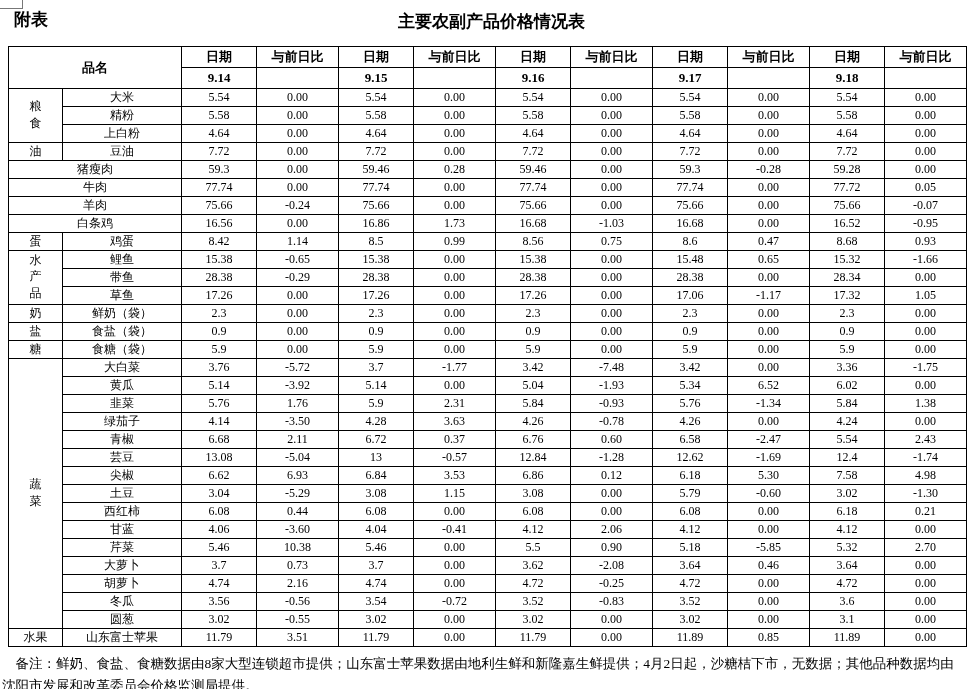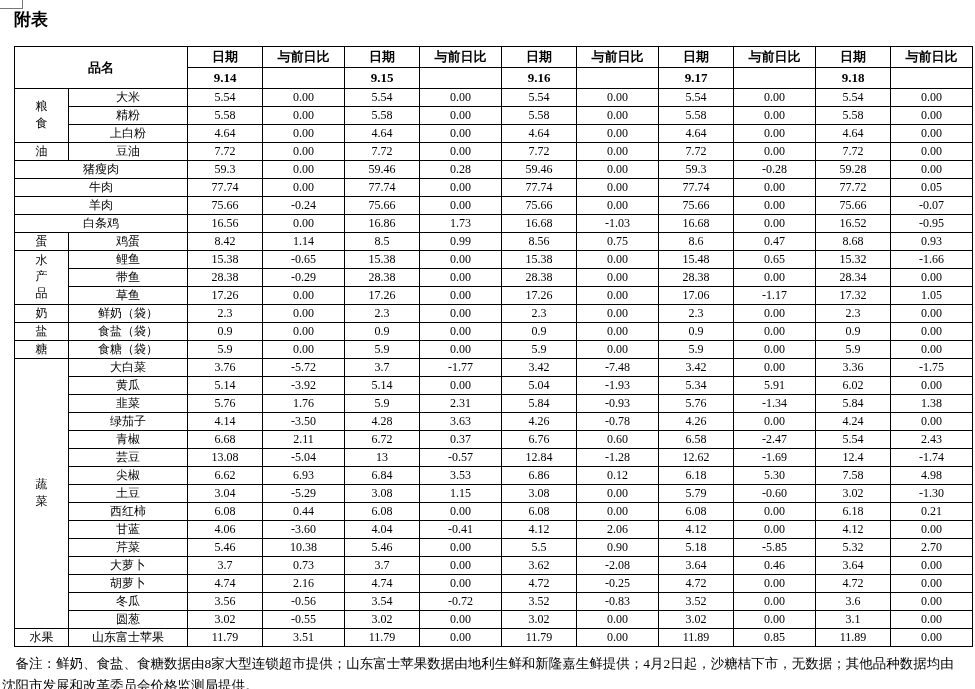--- a/index.html
+++ b/index.html
@@ -17,21 +17,21 @@
   .titlebar{position:relative;height:40px;padding-top:6px;padding-left:8px;}
   .annotation{
     position:absolute;left:14px;top:8px;
     font-size:17px;font-weight:bold;
   }
   .page-title{
     text-align:center;font-size:17px;font-weight:bold;padding-top:4px;
   }
   table.tbl{
     border-collapse:collapse;table-layout:fixed;
-    margin-left:14px;width:958px;
+    margin-left:8px;width:958px;
   }
   .tbl th,.tbl td{
     border:1px solid #000;padding:0;text-align:center;
     overflow:hidden;white-space:nowrap;
   }
   .tbl thead th{height:20px;font-size:13px;font-weight:bold;}
   .tbl tbody td{height:16.95px;font-size:12px;font-weight:normal;}
   td.cat,td.pname{font-size:13px;font-weight:bold;}
   td.cat span{display:inline-block;font-family:Liberation Mono, monospace;}
   td.cat.stack span{
@@ -43,20 +43,21 @@
     font-weight:normal;
   }
 </style>
 </head>
 <body>
 
 <div class="corner"></div>
 
 <div class="titlebar">
   <span class="annotation">附表</span>
+  <div class="page-title">主要农副产品价格情况表</div>
 </div>
 
 <table class="tbl">
   <colgroup>
     <col style="width:54px">
       <col style="width:119px">
     <col style="width:75px">
       <col style="width:82px">
     <col style="width:75px">
       <col style="width:82px">
@@ -313,21 +314,21 @@
       </tr>
       <tr>
         <td class="pname">黄瓜</td>
         <td class="num">5.14</td>
         <td class="num">-3.92</td>
         <td class="num">5.14</td>
         <td class="num">0.00</td>
         <td class="num">5.04</td>
         <td class="num">-1.93</td>
         <td class="num">5.34</td>
-        <td class="num">5.91</td>
+        <td class="num">6.52</td>
         <td class="num">6.02</td>
         <td class="num">0.00</td>
       </tr>
       <tr>
         <td class="pname">韭菜</td>
         <td class="num">5.76</td>
         <td class="num">1.76</td>
         <td class="num">5.9</td>
         <td class="num">2.31</td>
         <td class="num">5.84</td>

